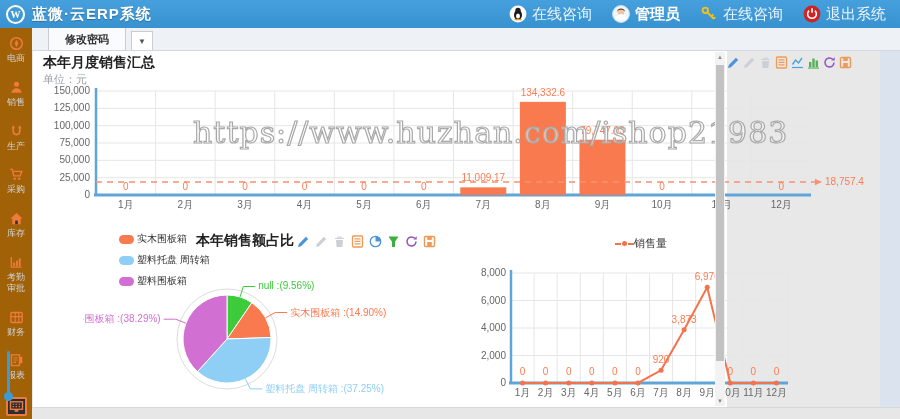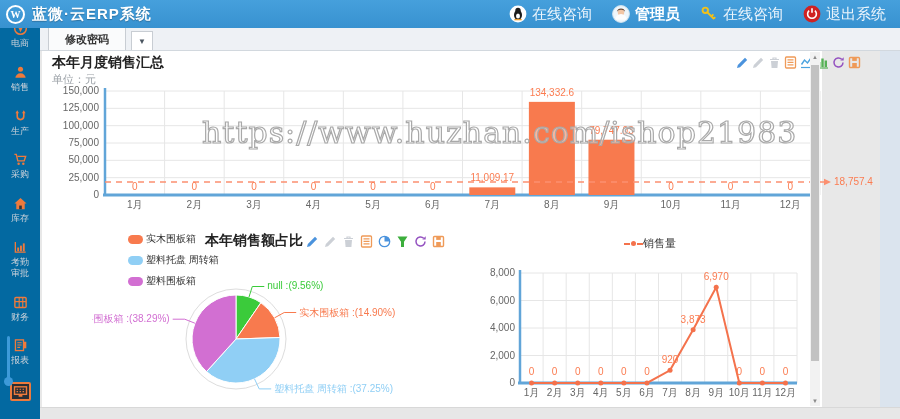--- a/index.html
+++ b/index.html
@@ -11,40 +11,40 @@
   .brand{display:flex;align-items:center;gap:7px;padding-left:6px;cursor:pointer}
   .logo{width:19px;height:19px;border:2px solid #fff;border-radius:50%;color:#fff;font:bold 10px "Liberation Serif",serif;display:flex;align-items:center;justify-content:center}
   .brand-name{color:#fff;font-size:15px;font-weight:bold;letter-spacing:1px;text-shadow:0 1px 1px rgba(0,0,0,.25)}
   .top-links{position:absolute;right:14px;top:0;height:28px;display:flex;align-items:center;gap:20px}
   .top-link{display:flex;align-items:center;gap:5px;color:#ecf5fc;font-size:15px;cursor:pointer;white-space:nowrap}
   .top-link .hicon{width:18px;height:18px;display:inline-flex}
   .top-link .hicon svg{width:18px;height:18px}
   .top-link.user-link span.lbl{font-weight:bold;color:#fff}
 
   
-  .sidebar{position:absolute;top:12px;left:0;width:40px;bottom:0;background:#0369a1;z-index:4}
+  .sidebar{position:absolute;top:27px;left:0;width:32px;bottom:0;background:#a16207;z-index:4}
   .side-nav{padding-top:9px}
   .side-item{display:flex;flex-direction:column;align-items:center;margin-bottom:16px;cursor:pointer;color:#ee7a3c}
   .side-item .sicon{width:15px;height:15px;display:block}
   .side-item .sicon svg{width:15px;height:15px;display:block}
   .side-item .active-box{border:2px solid #ee7a3c;border-radius:2px;padding:0 1px;background:#2a2e34}
   .side-label{width:22px;text-align:center;font-size:9px;line-height:1.2;color:#ced3da;margin-top:2px}
   .side-slider{position:absolute;left:7px;top:324px;width:3px;height:44px;background:#3d9ad9;border-radius:2px}
   .side-slider .knob{position:absolute;left:-3px;bottom:-6px;width:9px;height:9px;border-radius:50%;background:#3d9ad9}
 
   
   .rightstrip{position:absolute;right:0;top:28px;width:20px;bottom:0;background:#dbe4ee}
   .bottomstrip{position:absolute;left:32px;right:0;bottom:0;height:12px;background:#e7e7e7;border-top:1px solid #d8d8d8;z-index:3}
 
   
   .main{position:absolute;left:32px;top:28px;right:0;bottom:0}
   .tabbar{position:absolute;top:0;left:0;right:0;height:23px;background:#eef1f5;border-bottom:1px solid #d2d8de;display:flex;align-items:flex-end}
   .tab{margin-left:16px;padding:4px 16px 3px;background:#fafbfc;border:1px solid #c8cdd3;border-bottom:none;font-size:11px;font-weight:bold;color:#333;cursor:pointer}
   .tab-caret{margin-left:5px;margin-bottom:0;width:22px;height:19px;background:#fff;border:1px solid #c8cdd3;border-bottom:none;color:#4a5560;font-size:8px;display:flex;align-items:center;justify-content:center;cursor:pointer}
-  .panel{position:absolute;left:10px;top:23px;width:780px;height:356px;background:#fff}
+  .panel{position:absolute;left:1px;top:23px;width:694px;height:356px;background:#fff}
 
   
   .chart1{position:absolute;left:0;top:0;width:848px;height:172px}
   .chart1 h2{position:absolute;left:10px;top:3px;font-size:14px;color:#222}
   .unit{position:absolute;left:10px;top:21px;font-size:11px;color:#9aa0a6}
   .toolbox{display:flex;gap:3px;align-items:center}
   #toolbox1{position:absolute;left:694px;top:5px}
   #toolbox2{position:absolute;left:264px;top:12px;gap:5px}
   .tb{width:13px;height:13px;display:inline-flex;cursor:pointer}
   .tb svg{width:13px;height:13px}

